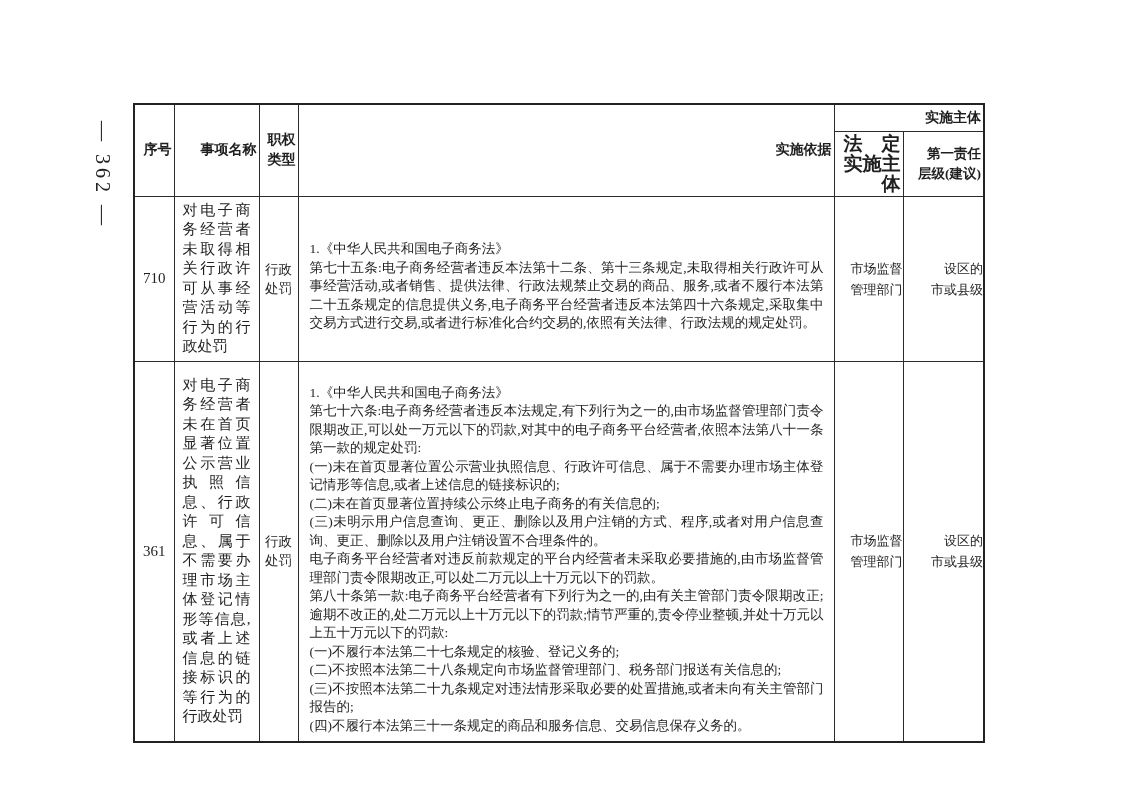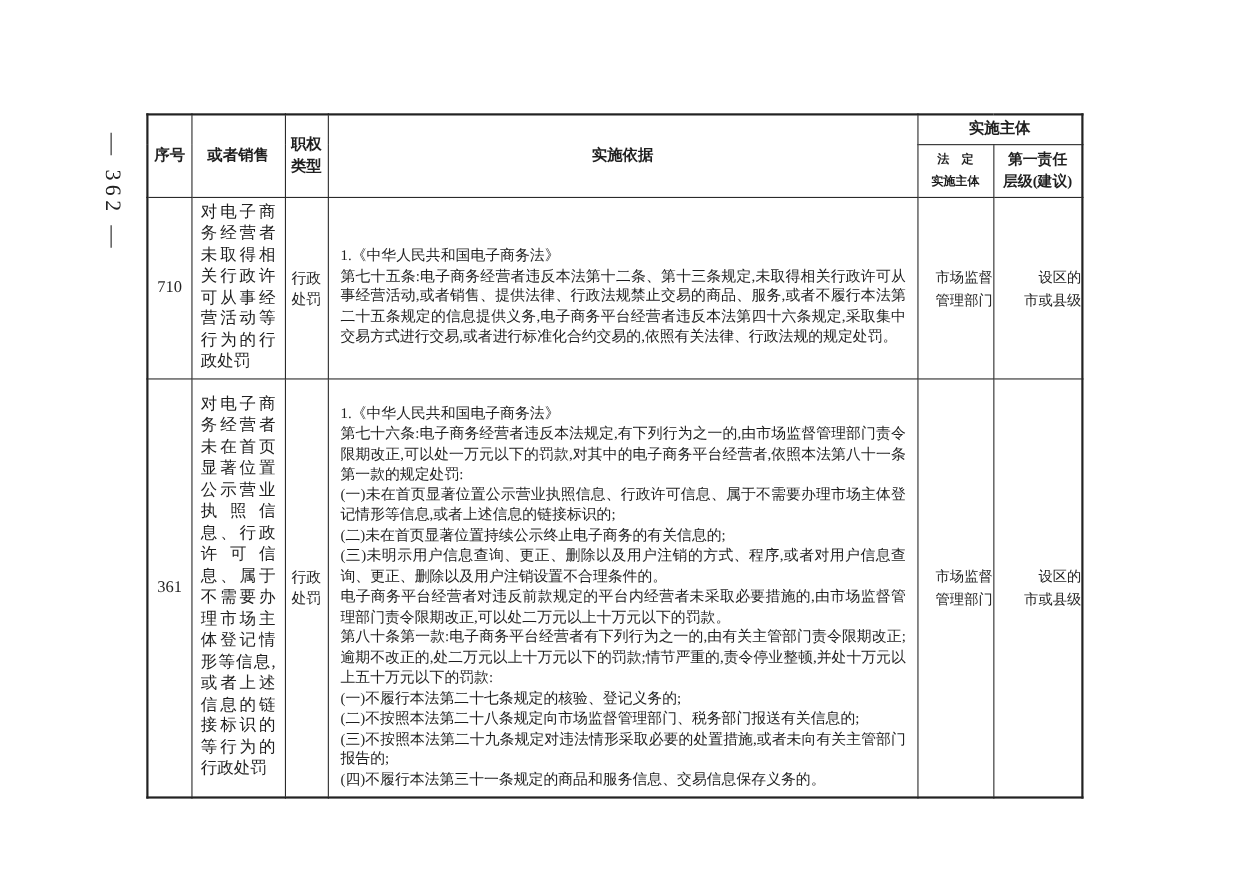--- a/index.html
+++ b/index.html
@@ -33,21 +33,21 @@
     border: 2px solid #222;
   }
   .doc-table th, .doc-table td {
     border: 1px solid #2b2b2b;
     vertical-align: middle;
     font-weight: normal;
   }
   .doc-table thead th {
     font-weight: bold;
     font-size: 14px;
-    text-align: center;
+    text-align: right;
     line-height: 20px;
     white-space: pre-line;
     padding: 2px;
   }
   tr.hdr-top { height: 27px; }
   tr.hdr-sub { height: 48px; }
   tr.row-710 { height: 145px; }
   tr.row-711 { height: 370px; }
 
   td.cell-seq {
@@ -98,28 +98,28 @@
       <col style="width:40px">
       <col style="width:85px">
       <col style="width:39px">
       <col style="width:536px">
       <col style="width:69px">
       <col style="width:81px">
     </colgroup>
     <thead>
       <tr class="hdr-top">
         <th rowspan="2">序号</th>
-        <th rowspan="2">或者销售</th>
+        <th rowspan="2">事项名称</th>
         <th rowspan="2">职权
 类型</th>
         <th rowspan="2">实施依据</th>
         <th colspan="2">实施主体</th>
       </tr>
       <tr class="hdr-sub">
-        <th style="font-size:11px">法　定
+        <th style="font-size:19px">法　定
 实施主体</th>
         <th style="font-size:13.5px">第一责任
 层级(建议)</th>
       </tr>
     </thead>
     <tbody>
       <tr class="row-710">
         <td class="cell-seq">710</td>
         <td class="cell-item">对电子商务经营者未取得相关行政许可从事经营活动等行为的行政处罚</td>
         <td class="cell-power">行政

